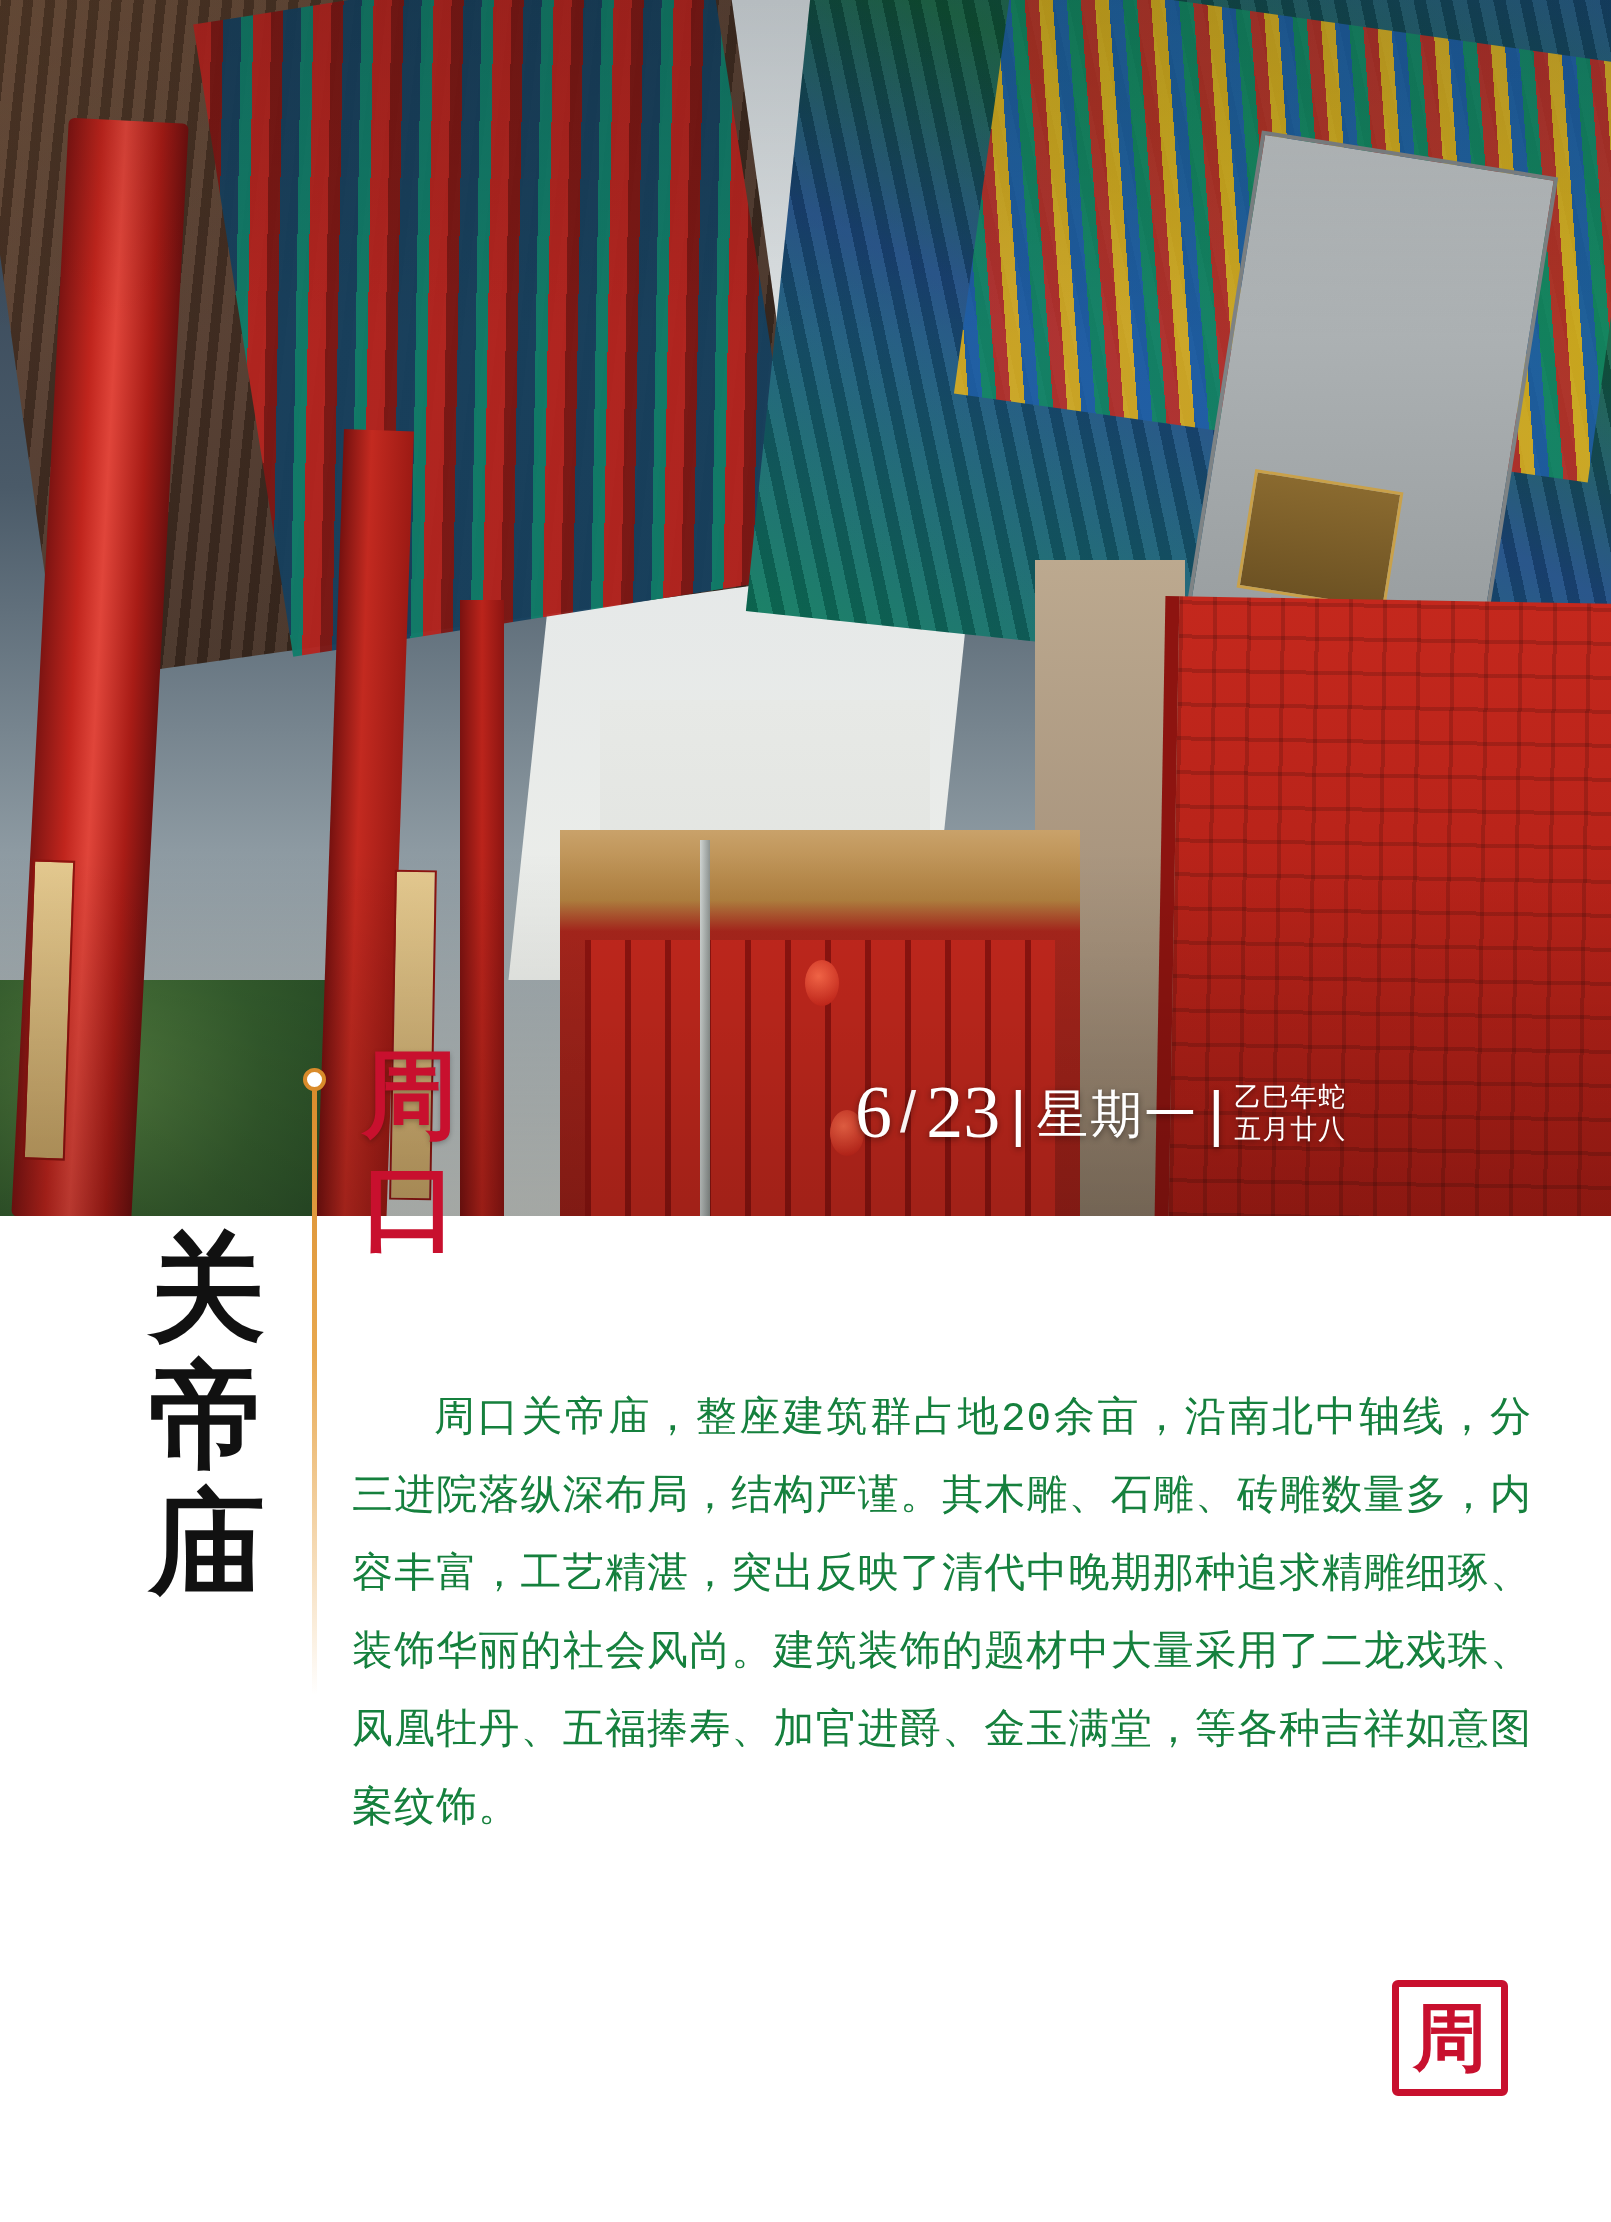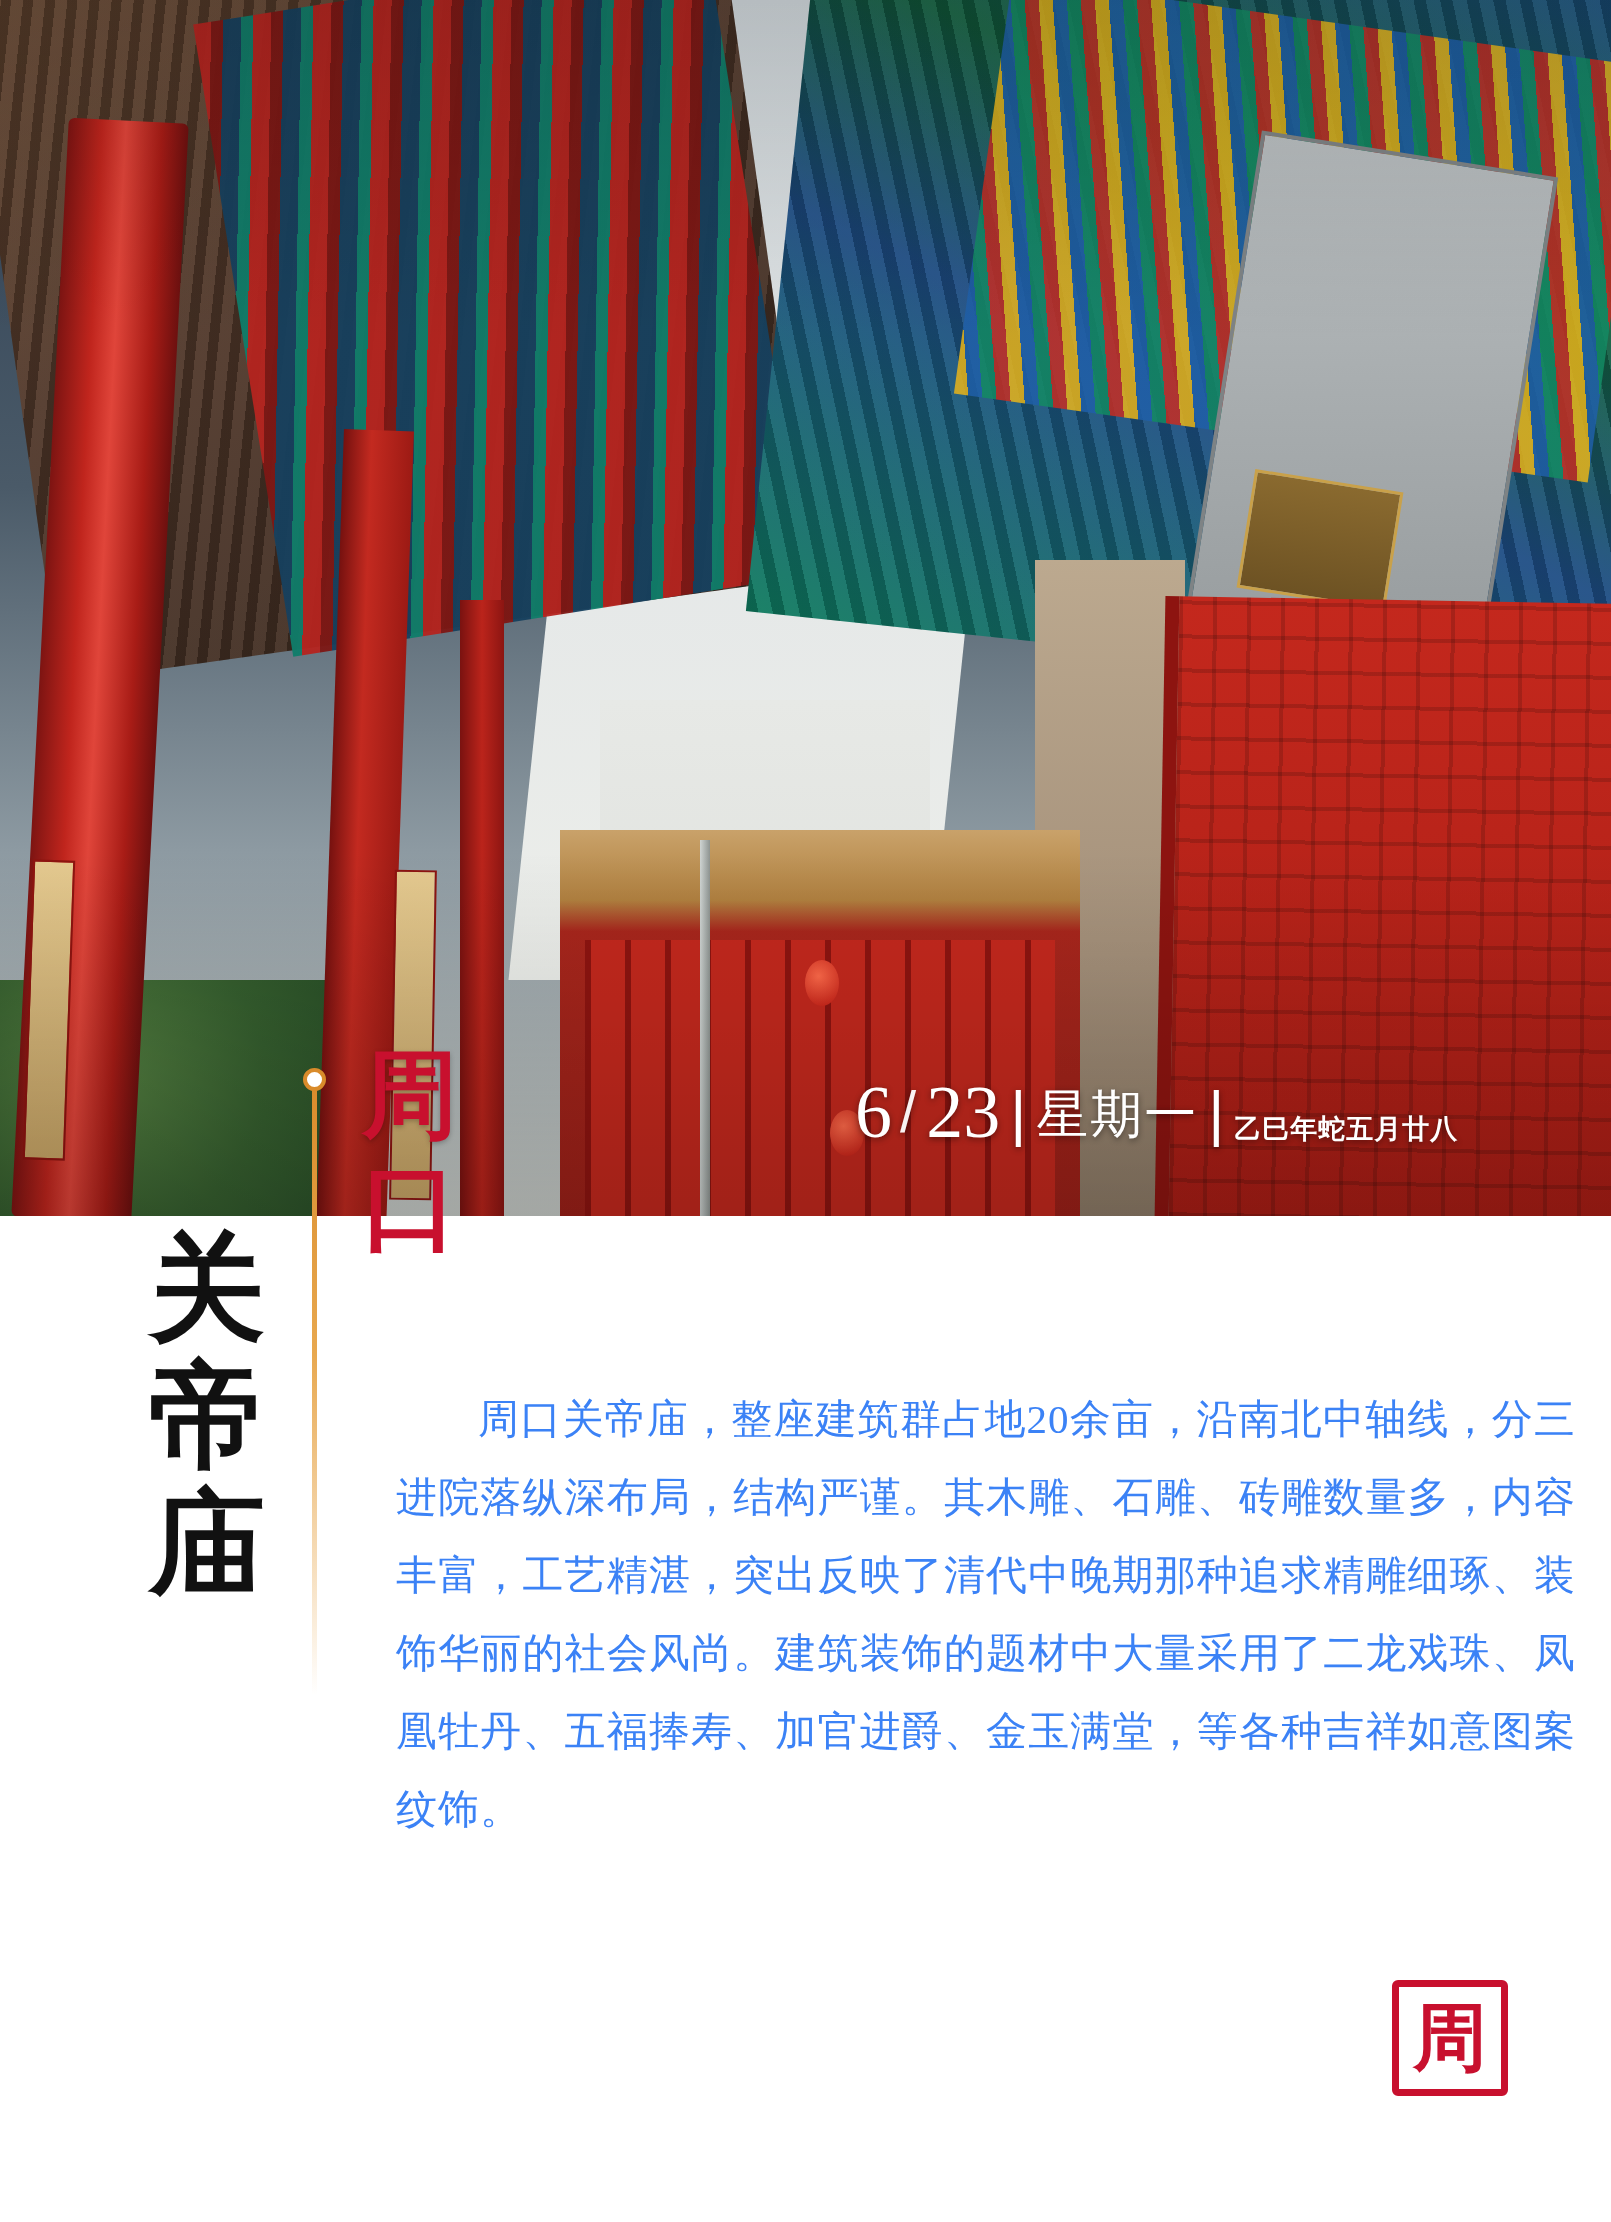--- a/index.html
+++ b/index.html
@@ -149,22 +149,22 @@
     font-size:74px; line-height:74px; font-weight:400; letter-spacing:-2px;
   }
   .d-slash { font-size:58px; line-height:74px; opacity:.95; }
   .d-day {
     font-family:"Liberation Serif", serif;
     font-size:74px; line-height:74px;
   }
   .d-sep { font-size:62px; line-height:72px; font-weight:300; }
   .d-week { font-size:52px; line-height:70px; letter-spacing:2px;text-align:center; }
   .d-lunar {
-    display:flex; flex-direction:row; justify-content:flex-end;
-    font-size:27px; line-height:32px; letter-spacing:1px; padding-bottom:4px;font-weight:bold;
+    display:flex; flex-direction:column; justify-content:flex-end;
+    font-size:27px; line-height:32px; letter-spacing:1px; padding-bottom:4px;
   }
 
   
   .city {
     position:absolute; left:362px; top:1040px;
     color:#c8102e;
     font-family:"Liberation Serif", serif;
     font-weight:700;
     font-size:96px; line-height:112px;
     letter-spacing:2px;
@@ -189,27 +189,26 @@
     font-family:"Liberation Serif", serif;
     font-weight:700;
     font-size:116px; line-height:128px;
     text-align:center;
   }
   .vtitle span { display:block; }
 
   
   .body {
     position:absolute; left:352px; top:1380px; width:1180px;
-    color:#3b82f6;
-    font-family:Liberation Serif, serif;
+    color:#15803d;
+    font-family:Liberation Mono, monospace;
     font-size:41px; line-height:78px;
     text-align:justify;
     text-indent:82px;
     letter-spacing:1px;
-    margin-left:44px;
   }
 
   
   .seal {
     position:absolute; left:1392px; top:1980px;
     width:116px; height:116px;
     border:7px solid #c8102e;
     border-radius:6px;
     color:#c8102e;
     font-family:"Liberation Serif", serif;

